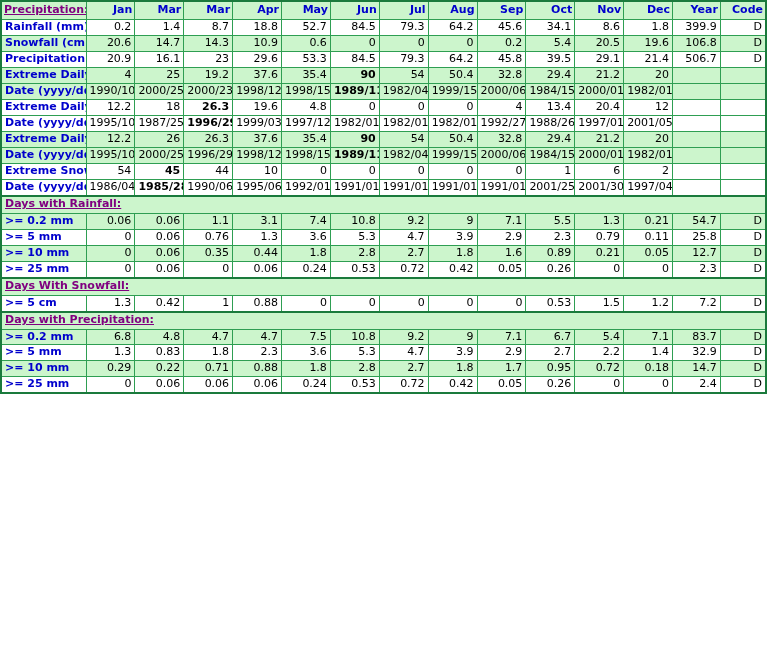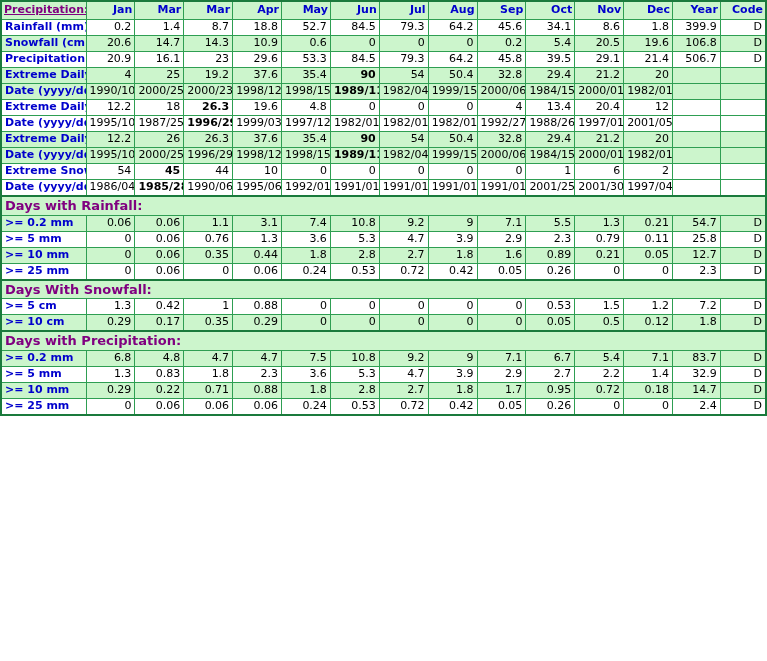--- a/index.html
+++ b/index.html
@@ -76,21 +76,22 @@
   tr.section td {
     background: #ccf5cc;
     text-align: left;
     padding: 1px 3px;
     height: 14px;
     border-top: 2px solid #1a7a3c;
   }
   tr.section span.sec-text {
     color: #800080;
     font-weight: bold;
-    font-size: 13px;
+    text-decoration: underline;
+    font-size: 11px;
   }
   tr.lastrow td { border-bottom: 2px solid #1a7a3c; }
 </style>
 </head>
 <body>
 
 <table class="climate">
   <colgroup>
     <col class="c-label">
       <col class="c-month">
@@ -397,37 +398,20 @@
         <td class="val">0</td>
         <td class="val">0</td>
         <td class="val">0</td>
         <td class="val">0</td>
         <td class="val">0.53</td>
         <td class="val">1.5</td>
         <td class="val">1.2</td>
         <td class="val">7.2</td>
         <td class="val">D</td>
       </tr>
-      <tr class="shade">
-        <td class="rlabel">&gt;= 10 cm</td>
-        <td class="val">0.29</td>
-        <td class="val">0.17</td>
-        <td class="val">0.35</td>
-        <td class="val">0.29</td>
-        <td class="val">0</td>
-        <td class="val">0</td>
-        <td class="val">0</td>
-        <td class="val">0</td>
-        <td class="val">0</td>
-        <td class="val">0.05</td>
-        <td class="val">0.5</td>
-        <td class="val">0.12</td>
-        <td class="val">1.8</td>
-        <td class="val">D</td>
-      </tr>
       <tr class="section">
         <td colspan="15"><span class="sec-text">Days with Precipitation:</span></td>
       </tr>
       <tr class="shade">
         <td class="rlabel">&gt;= 0.2 mm</td>
         <td class="val">6.8</td>
         <td class="val">4.8</td>
         <td class="val">4.7</td>
         <td class="val">4.7</td>
         <td class="val">7.5</td>

